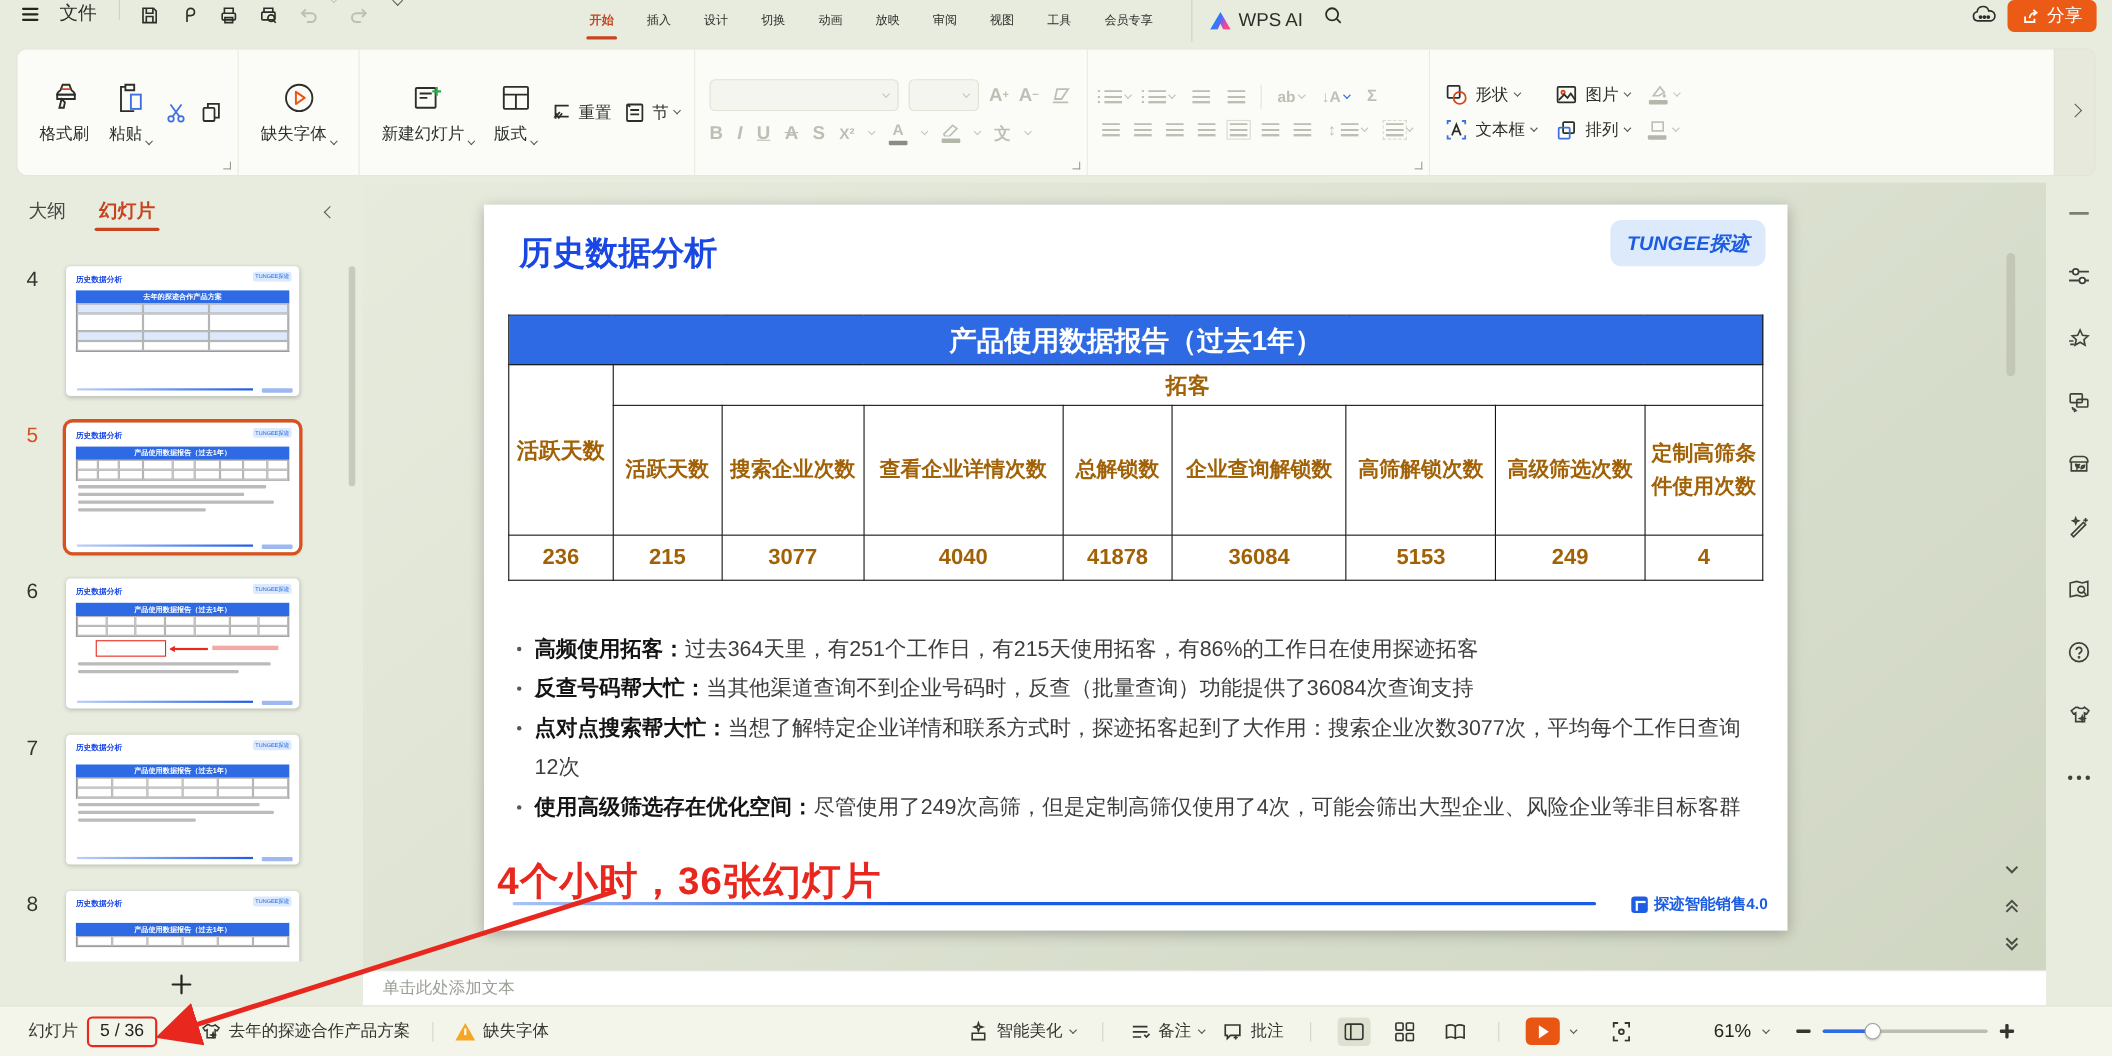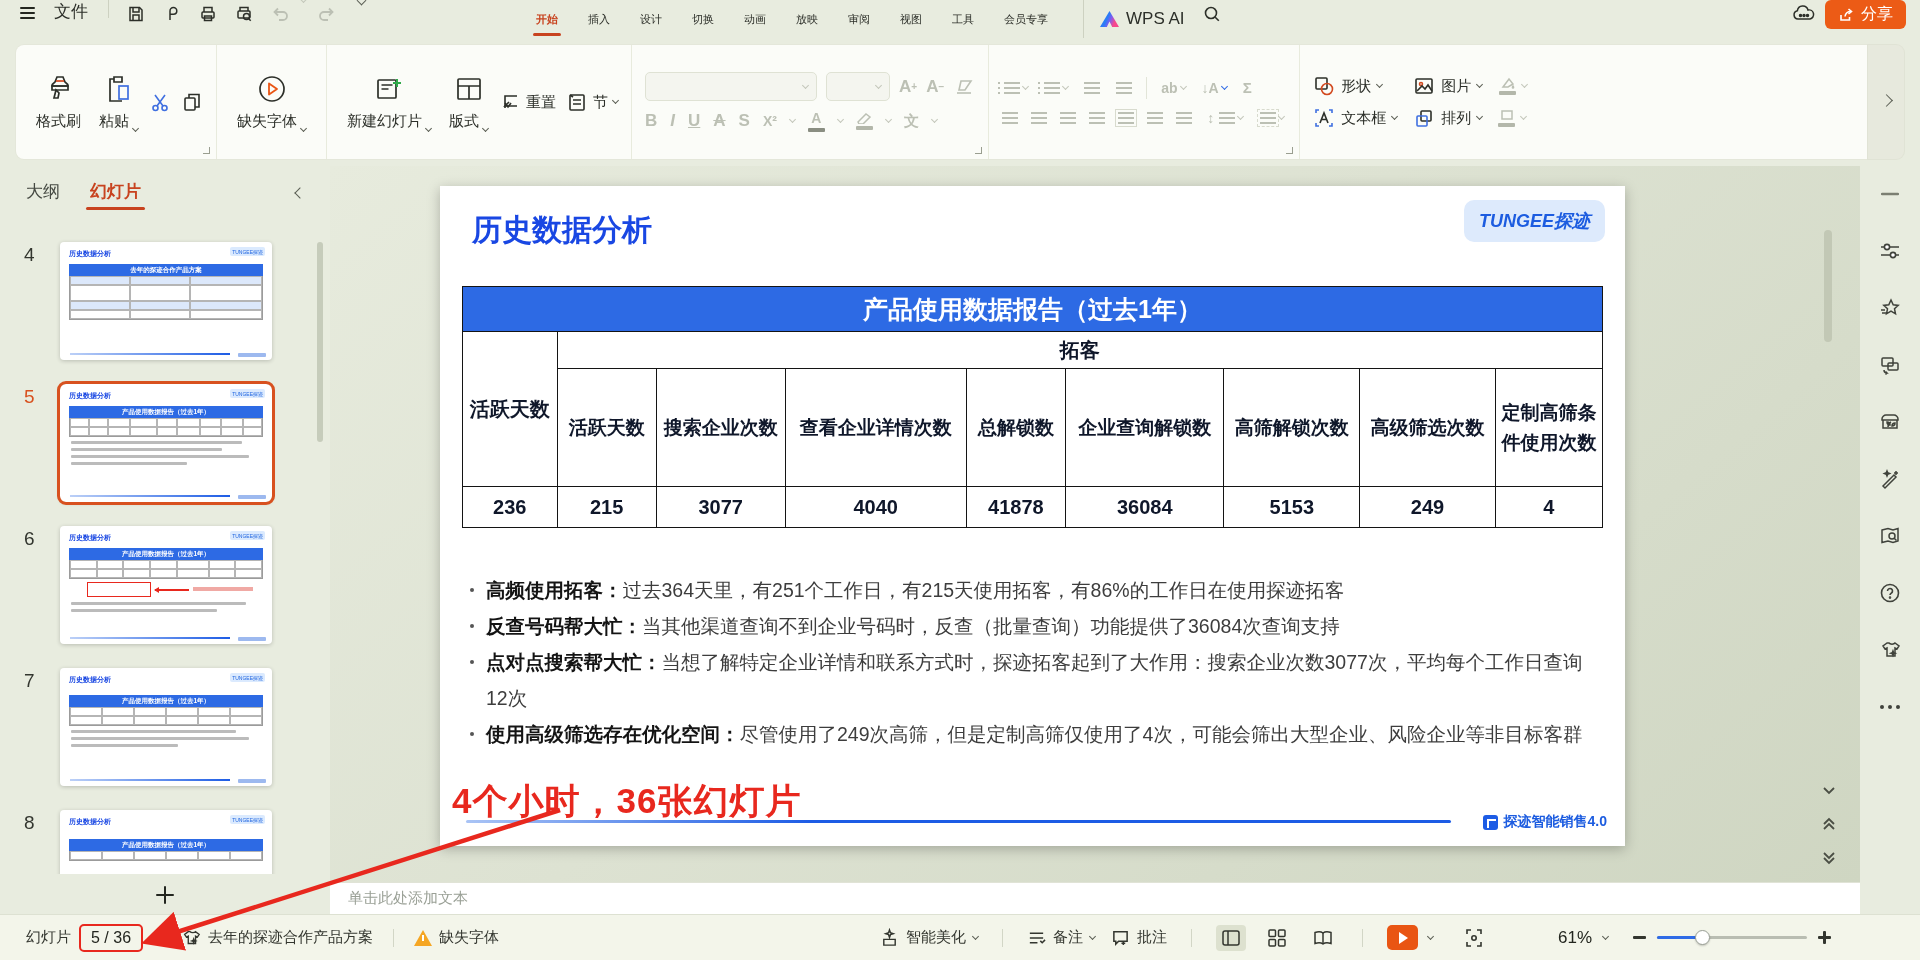--- a/index.html
+++ b/index.html
@@ -89,21 +89,21 @@
   .plusshape::before,.plusshape::after{content:"";position:absolute;background:#23261f;border-radius:1px}
   .plusshape::before{left:8px;top:0;width:2.4px;height:18px}
   .plusshape::after{left:0;top:8px;width:18px;height:2.4px}
 
   
   .canvas{position:absolute;left:330px;top:166px;right:60px;bottom:78px;background:linear-gradient(140deg,#e7ebdd 0%,#dde2d2 45%,#cfd6c2 100%)}
   .slide{position:absolute;left:110px;top:20px;width:1185px;height:660px;background:#fff;box-shadow:0 3px 12px rgba(0,0,0,.25)}
   .stitle{position:absolute;left:32px;top:24px;font-size:30px;font-weight:bold;color:#1947e3;cursor:text}
   .sbadge{position:absolute;right:20px;top:14px;background:#ddeafc;color:#1c5ce0;font-weight:bold;font-size:18px;padding:9px 15px;border-radius:10px;font-style:italic}
   .stable{position:absolute;left:22px;top:100px;width:1141px;border-collapse:collapse;table-layout:fixed;cursor:cell}
-  .stable td{border:1.6px solid #141414;text-align:center;vertical-align:middle;color:#0f172a}
+  .stable td{border:1.6px solid #141414;text-align:center;vertical-align:middle;color:#a16207}
   .stable .t-title td{background:#2d6ae4;color:#fff;font-size:25px;font-weight:bold;height:45px;border-color:#141414}
   .stable .t-group td{font-size:20px;font-weight:bold;height:37px}
   .stable .t-rowhead{font-size:20px;font-weight:bold}
   .stable .t-heads td{font-size:19px;font-weight:bold;height:118px;padding:4px 3px;line-height:1.55}
   .stable .t-vals td{font-size:20px;font-weight:600;height:41px}
   .sbullets{position:absolute;left:26px;top:386px;right:26px;cursor:text}
   .bullet{position:relative;padding-left:20px;font-size:19.5px;line-height:36px;color:#3d3d3d}
   .bdot{position:absolute;left:4px;top:16px;width:4px;height:4px;border-radius:50%;background:#555}
   .bullet b{color:#141414}
   .sredtext{position:absolute;left:12px;top:592px;font-size:35px;font-weight:bold;color:#e8281e;letter-spacing:1px;z-index:5}

